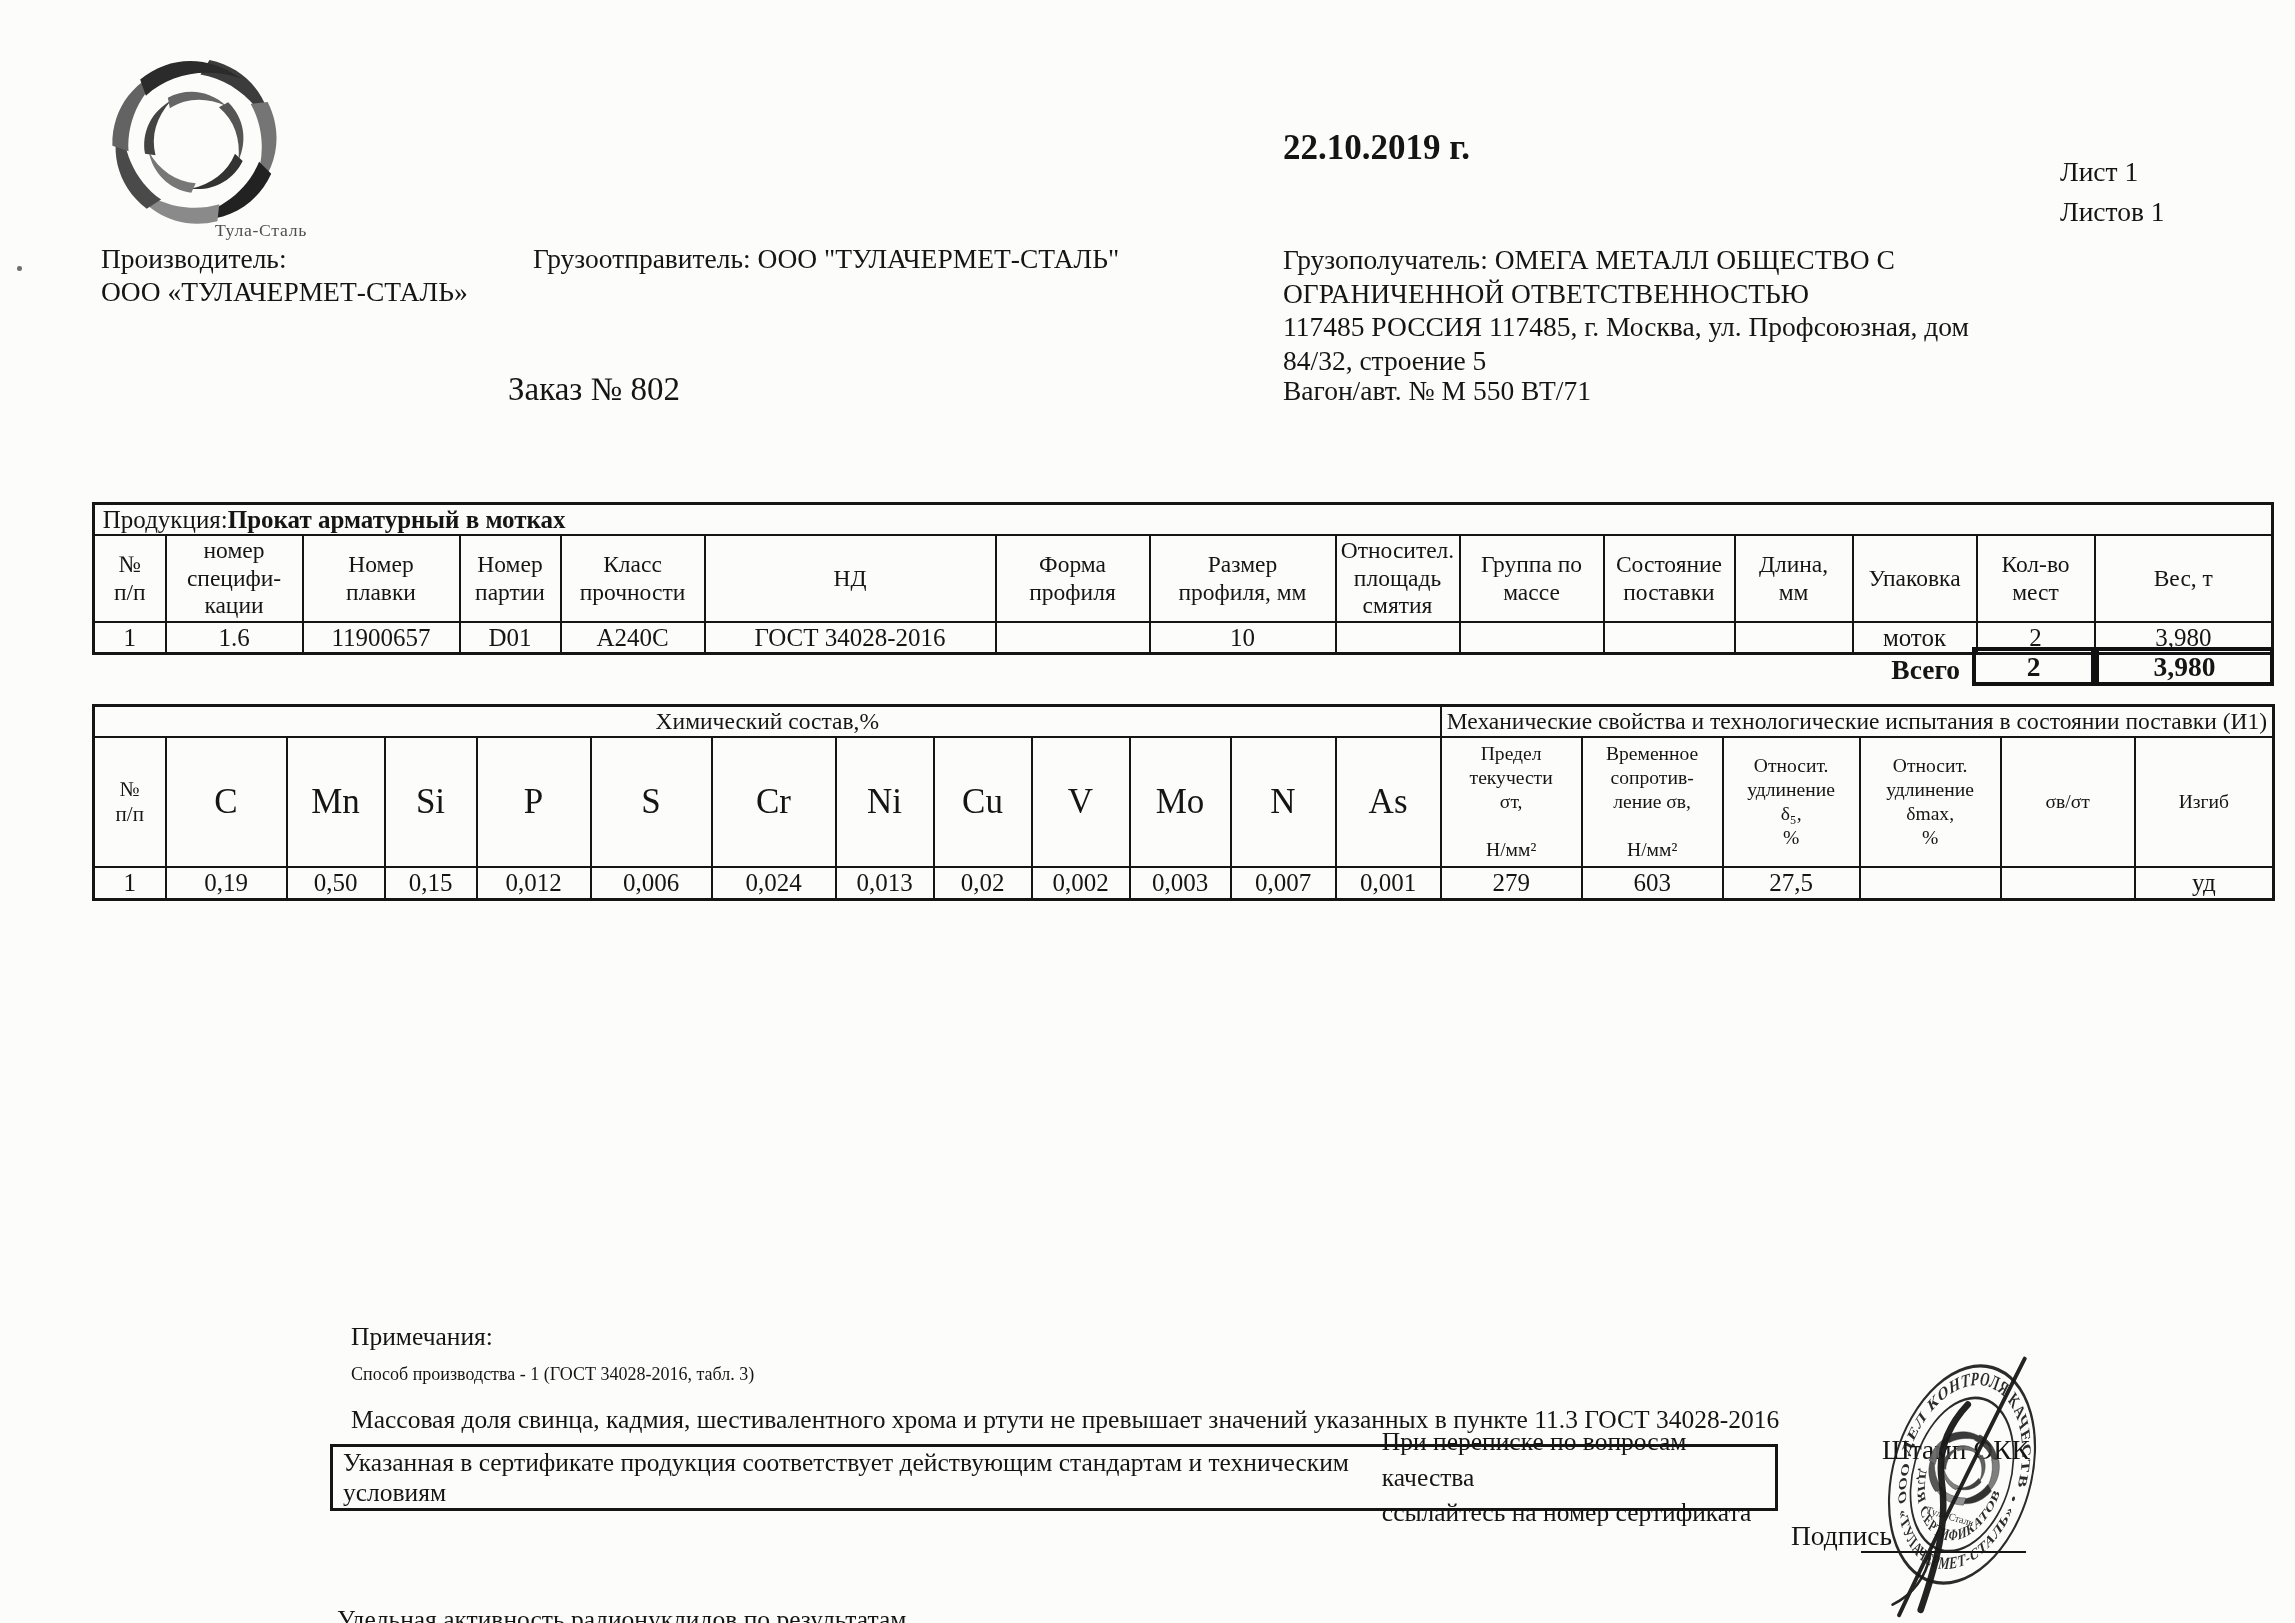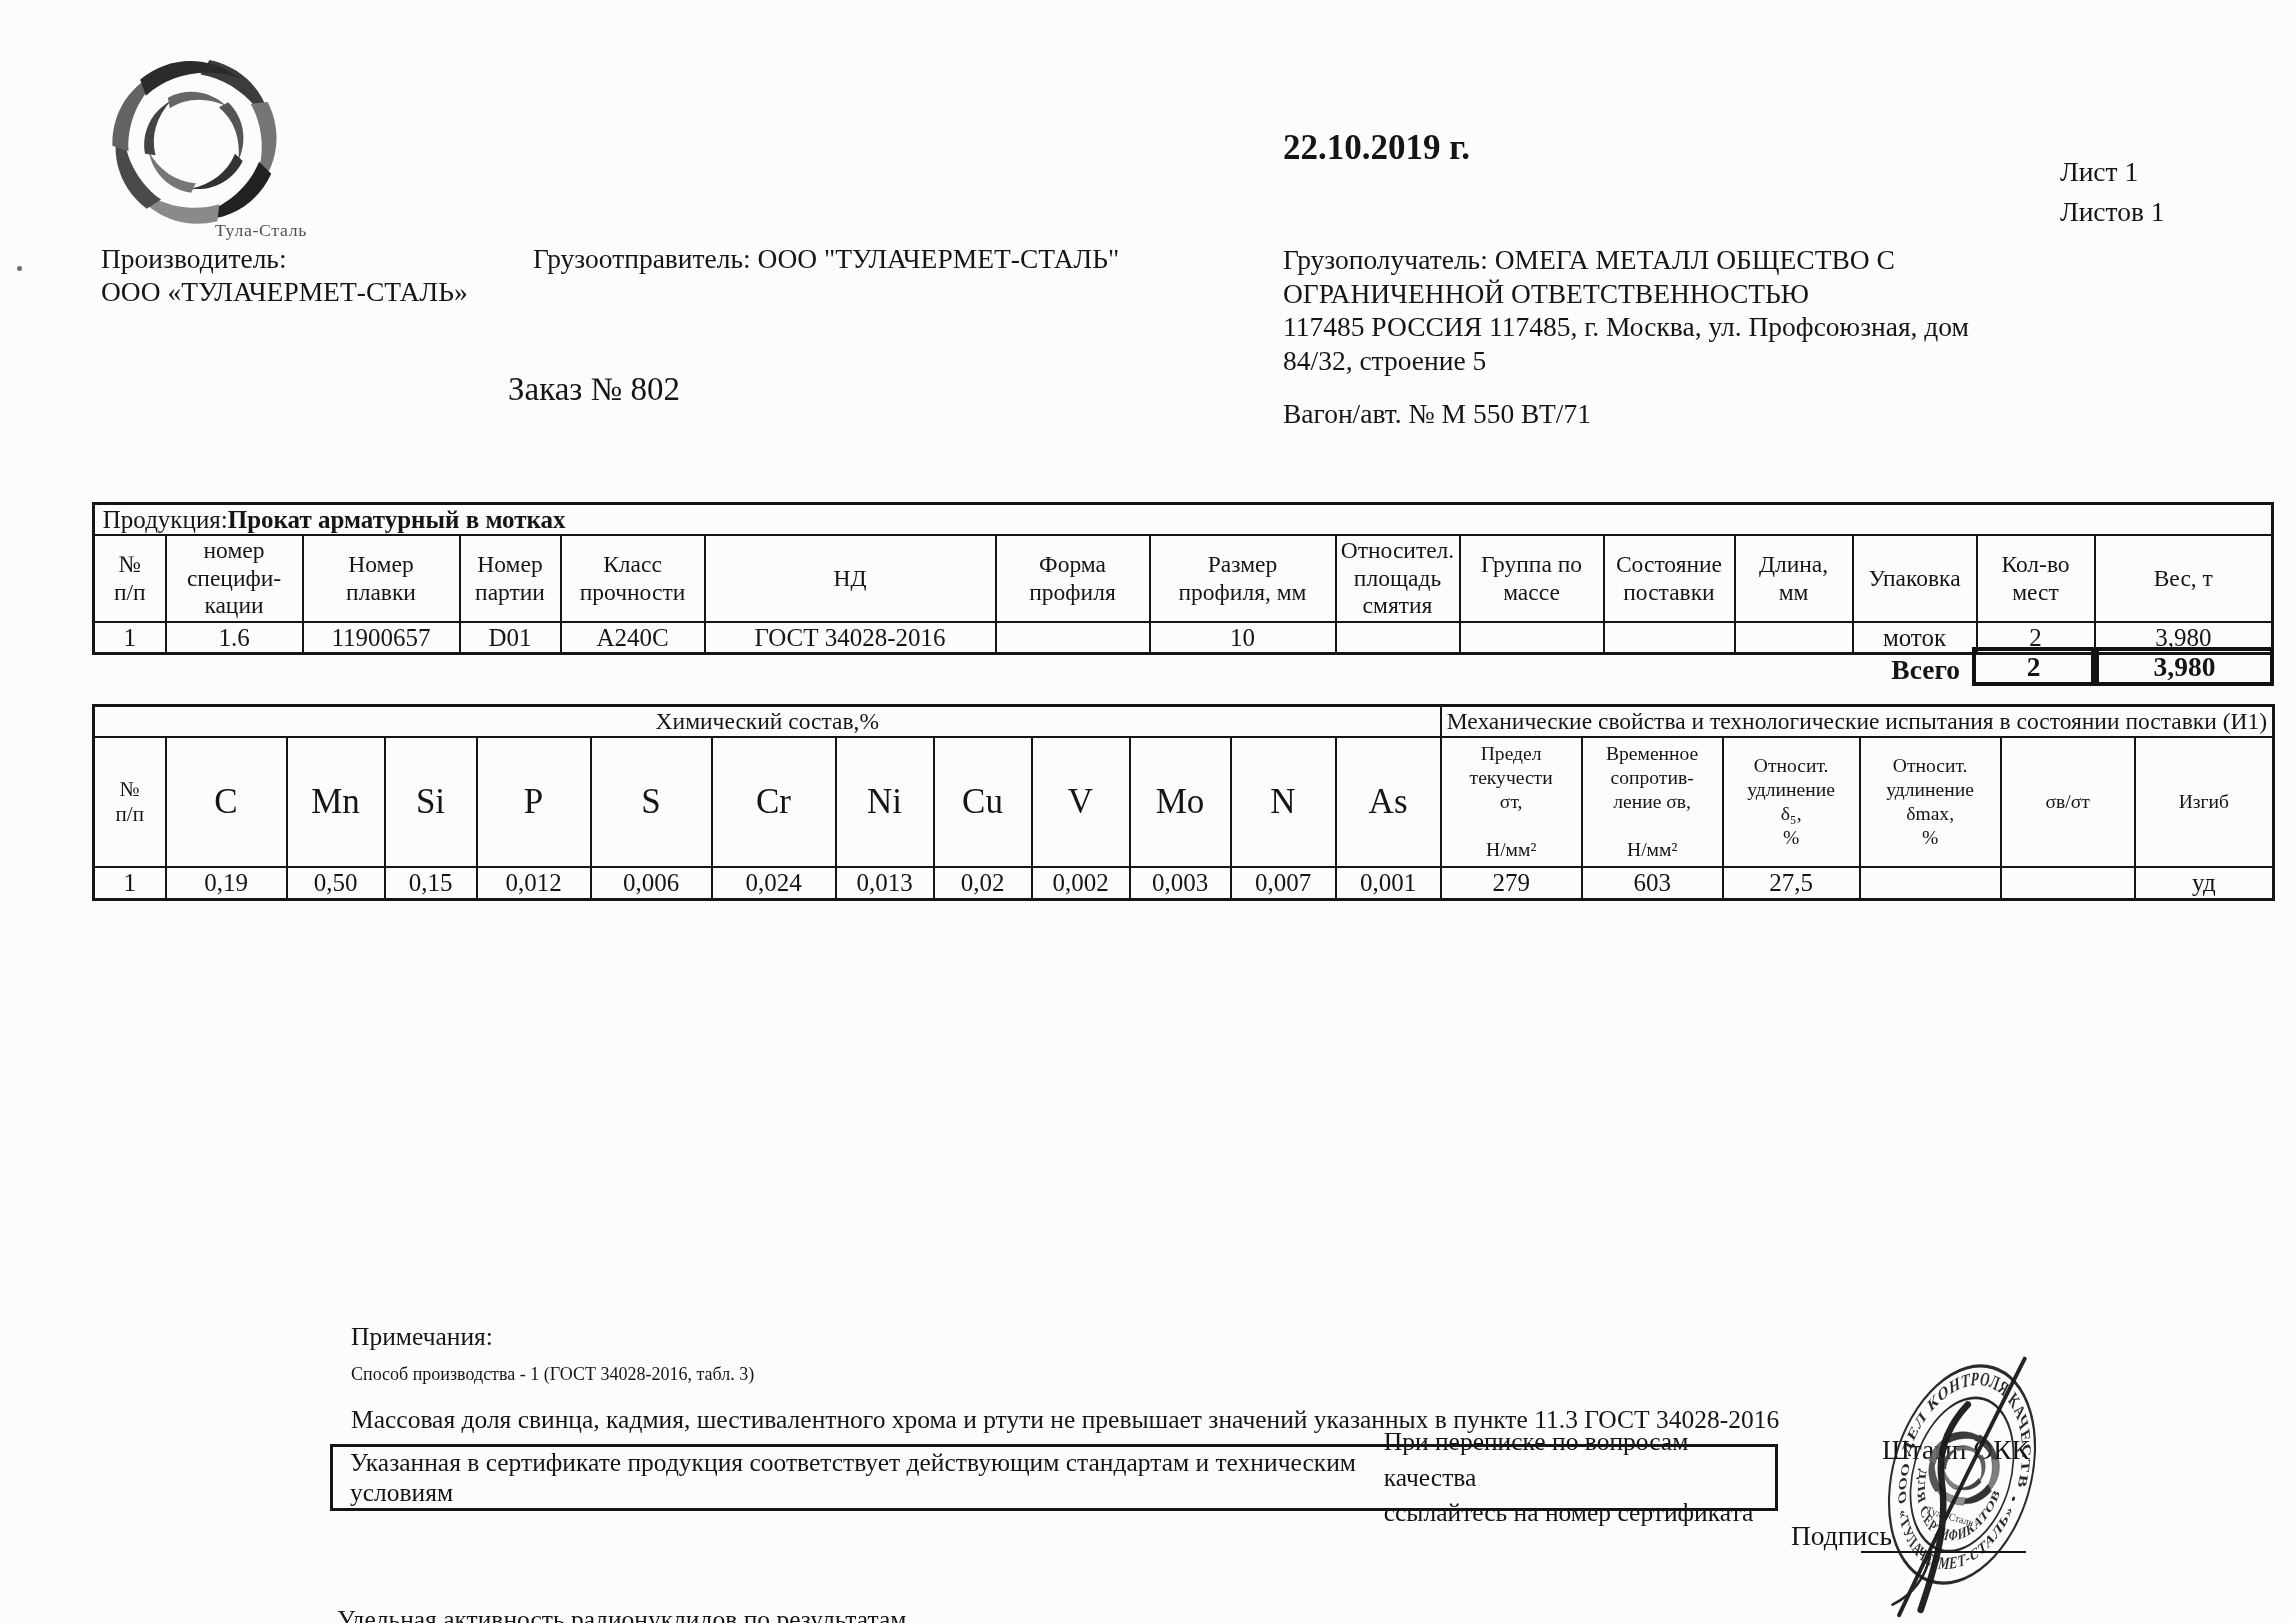--- a/index.html
+++ b/index.html
@@ -16,21 +16,21 @@
   #logo-svg{left:103px;top:51px;width:184px;height:181px;}
   #logo-caption{left:215px;top:220px;font-size:17.7px;color:#4f4f4f;letter-spacing:0.7px;}
   #producer{left:101px;top:242px;font-size:27.5px;line-height:1.2;}
   #title-row{left:536px;top:128px;font-size:35px;font-weight:bold;letter-spacing:0.3px;white-space:nowrap;}
   #title-row .num{margin-left:19.6px;}
   #date{left:1283px;top:128px;font-size:35px;font-weight:bold;}
   #sheet-info{left:2060px;top:152px;font-size:27.5px;line-height:1.45;}
   #shipper{left:533px;top:243px;font-size:27.5px;}
   #order{left:508px;top:371px;font-size:33px;}
   #consignee{left:1283px;top:243px;width:824px;font-size:27.5px;line-height:1.22;}
-  #wagon{left:1283px;top:398px;font-size:27.5px;}
+  #wagon{left:1283px;top:375px;font-size:27.5px;}
 
   
   table{border-collapse:collapse;table-layout:fixed;background:transparent;}
   th,td{border:2px solid #151515;border-top-width:2.6px;border-bottom-width:2.6px;
         padding:0 3.9px;text-align:center;vertical-align:middle;overflow:hidden;}
   #table1,#table2{left:92px;width:2179px;}
   #table1{top:502px;}
   #table2{top:704px;}
   table{border:3.3px solid #151515;}
   .prod-row th{height:29px;text-align:left;padding-left:7.8px;font-size:25px;font-weight:normal;}
@@ -50,21 +50,21 @@
              font-size:27.5px;font-weight:bold;background:transparent;}
   #total-box-places{left:1972px;top:647px;width:123px;}
   #total-box-weight{left:2095px;top:647px;width:179px;}
 
   
   #notes-heading{left:351px;top:1322px;font-size:25.5px;}
   #note1{left:351px;top:1364px;font-size:18px;}
   #note2{left:351px;top:1405px;font-size:25.5px;}
   #confbox{left:330px;top:1444px;width:1448px;height:67px;box-sizing:border-box;
            border:3.3px solid #151515;display:flex;align-items:center;font-size:25.5px;}
-  #confbox .left{width:1066px;padding-left:17px;}
+  #confbox .left{width:1066px;padding-left:10px;}
   #confbox .right{line-height:1.4;}
   #radiation{left:337px;top:1605px;font-size:25.5px;line-height:1.18;}
 
   
   #stamp-label{left:1882px;top:1434px;font-size:27.5px;}
   #podpis{left:1791px;top:1520px;font-size:27.5px;}
   #sigline{left:1861px;top:1551px;width:165px;height:0;border-top:2px solid #151515;}
   #stamp-svg{left:1843px;top:1326px;width:238px;height:297px;}
   #signature-svg{left:1863px;top:1322px;width:224px;height:301px;}
   .speck{width:4.6px;height:4.6px;border-radius:50%;background:#6e6e6e;}

